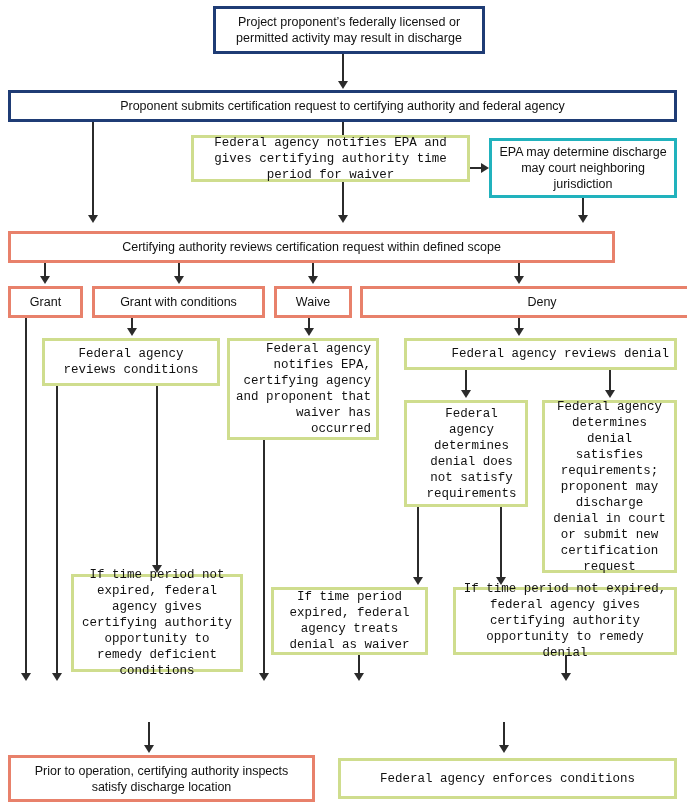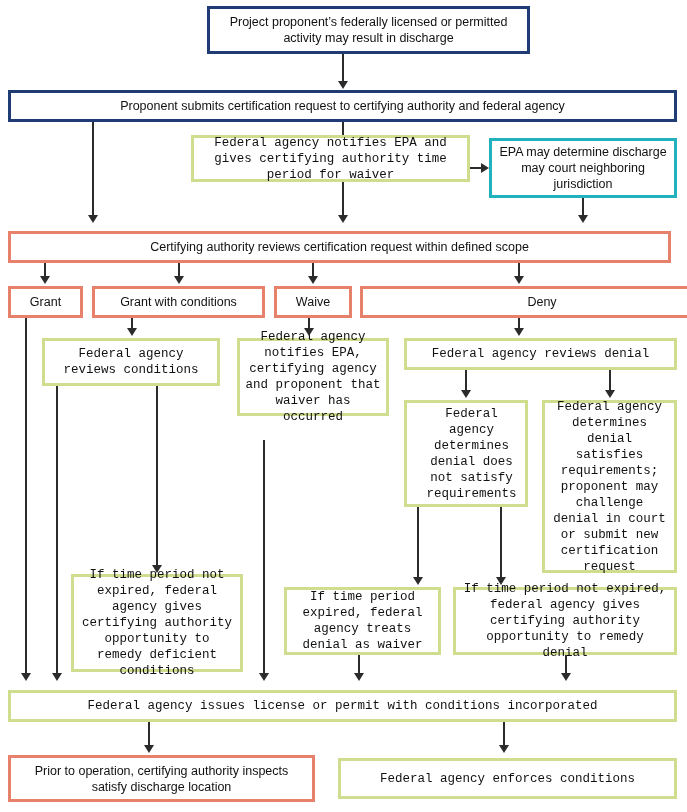--- a/index.html
+++ b/index.html
@@ -61,37 +61,37 @@
     border-top: 5px solid transparent;
     border-bottom: 5px solid transparent;
     border-left: 8px solid #2b2b2b;
   }
 </style>
 </head>
 <body>
 
 <div id="canvas">
 
-  <div class="node navy" style="left:207px; top:6px; width:323px; height:48px;text-align:center;">
+  <div class="node navy" style="left:213px; top:6px; width:272px; height:48px;text-align:center;">
     <span>Project proponent’s federally licensed or permitted activity may result in discharge</span>
   </div>
 
   <div class="node navy" style="left:8px; top:90px; width:669px; height:32px;">
     <span>Proponent submits certification request to certifying authority and federal agency</span>
   </div>
 
   <div class="node green" style="left:191px; top:135px; width:279px; height:47px;">
     <span>Federal agency notifies EPA and gives certifying authority time period for waiver</span>
   </div>
 
   <div class="node teal" style="left:489px; top:138px; width:188px; height:60px;">
     <span>EPA may determine discharge may court neighboring jurisdiction</span>
   </div>
 
-  <div class="node salmon" style="left:8px; top:231px; width:663px; height:32px;">
+  <div class="node salmon" style="left:8px; top:231px; width:607px; height:32px;">
     <span>Certifying authority reviews certification request within defined scope</span>
   </div>
 
   <div class="node salmon" style="left:8px; top:286px; width:75px; height:32px;">
     <span>Grant</span>
   </div>
 
   <div class="node salmon" style="left:92px; top:286px; width:173px; height:32px;">
     <span>Grant with conditions</span>
   </div>
@@ -101,51 +101,48 @@
   </div>
 
   <div class="node salmon" style="left:360px; top:286px; width:364px; height:32px;">
     <span>Deny</span>
   </div>
 
   <div class="node green" style="left:42px; top:338px; width:178px; height:48px;">
     <span>Federal agency reviews conditions</span>
   </div>
 
-  <div class="node green" style="left:237px; top:338px; width:152px; height:78px;">
+  <div class="node green" style="left:227px; top:338px; width:152px; height:102px;text-align:right;">
     <span>Federal agency notifies EPA, certifying agency and proponent that waiver has occurred</span>
   </div>
 
-  <div class="node green" style="left:404px; top:338px; width:273px; height:32px;">
+  <div class="node green" style="left:404px; top:338px; width:273px; height:32px;justify-content:flex-end;">
     <span>Federal agency reviews denial</span>
   </div>
 
   <div class="node green" style="left:404px; top:400px; width:124px; height:107px;padding-left:16px;">
     <span>Federal agency determines denial does not satisfy requirements</span>
   </div>
 
   <div class="node green" style="left:542px; top:400px; width:135px; height:173px;">
-    <span>Federal agency determines denial satisfies requirements; proponent may challenge denial in court or submit new certification request</span>
+    <span>Federal agency determines denial satisfies requirements; proponent may discharge denial in court or submit new certification request</span>
   </div>
 
   <div class="node green" style="left:71px; top:574px; width:172px; height:98px;">
     <span>If time period not expired, federal agency gives certifying authority opportunity to remedy deficient conditions</span>
   </div>
 
-  <div class="node green" style="left:284px; top:587px; width:157px; height:68px;">
+  <div class="node green" style="left:271px; top:587px; width:157px; height:68px;">
     <span>If time period expired, federal agency treats denial as waiver</span>
   </div>
 
   <div class="node green" style="left:453px; top:587px; width:224px; height:68px;">
     <span>If time period not expired, federal agency gives certifying authority opportunity to remedy denial</span>
   </div>
 
-  <div class="node green" style="left:8px; top:690px; width:669px; height:32px;">
-    <span>Federal agency issues license or permit with conditions incorporated</span>
-  </div>
 
   <div class="node salmon" style="left:8px; top:755px; width:307px; height:47px;">
     <span>Prior to operation, certifying authority inspects satisfy discharge location</span>
   </div>
 
   <div class="node green" style="left:338px; top:758px; width:339px; height:41px;">
     <span>Federal agency enforces conditions</span>
   </div>
 
   <div class="vline" style="left:342px; top:54px; height:28px;"></div>

